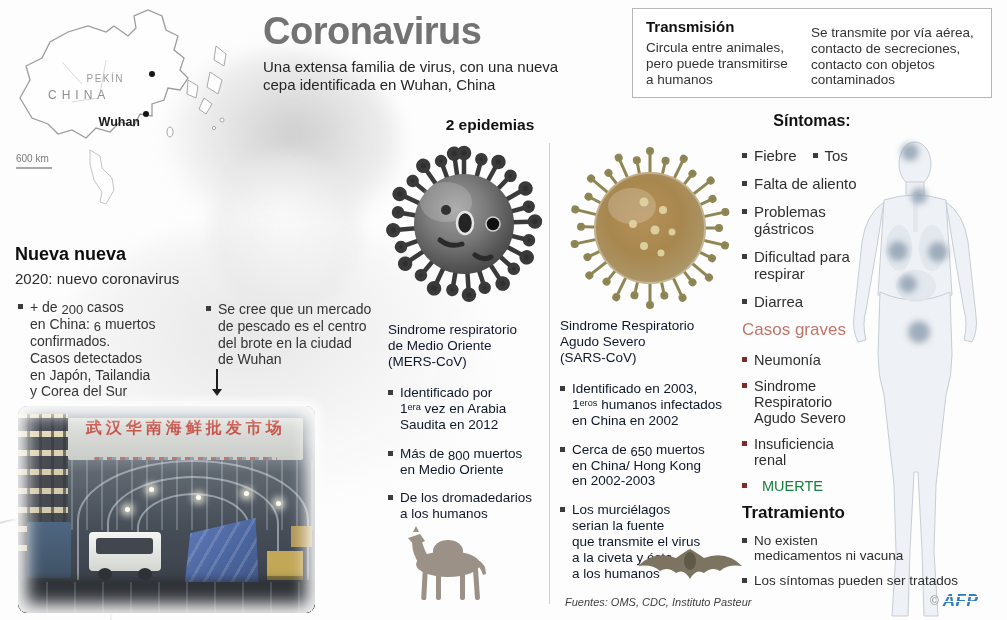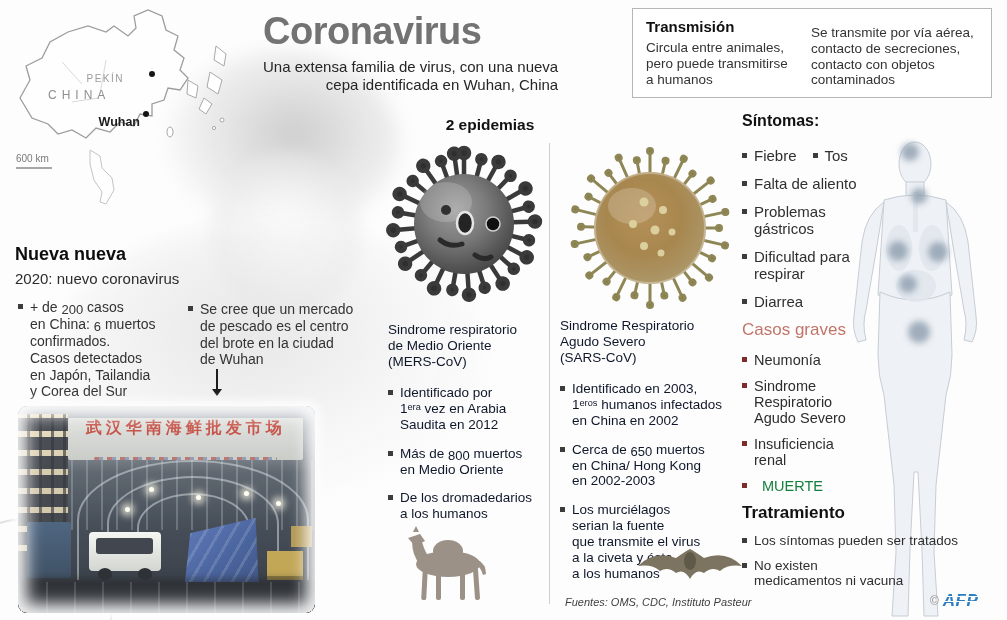--- a/index.html
+++ b/index.html
@@ -14,21 +14,21 @@
     background:radial-gradient(ellipse at 55% 45%, rgba(168,168,168,.55), rgba(205,205,205,.28) 55%, transparent 75%); filter:blur(9px); }
   .blob-mask { left:208px; top:150px; width:155px; height:165px; border-radius:50%;
     background:radial-gradient(ellipse at 50% 55%, rgba(255,255,255,.95), rgba(236,236,236,.55) 60%, transparent 82%); filter:blur(6px); }
   .blob-body { left:55px; top:225px; width:430px; height:270px; border-radius:50%;
     background:radial-gradient(ellipse at 45% 40%, rgba(224,224,224,.75), rgba(240,240,240,.4) 55%, transparent 80%); filter:blur(11px); }
   .corner-ring { left:-62px; top:518px; width:175px; height:175px; border:2px solid rgba(198,198,198,.5); border-radius:50%; }
 
   
   .title { left:263px; top:10px; }
   .title h1 { font-size:38px; font-weight:bold; color:#737373; letter-spacing:-.5px; }
-  .subtitle { margin-top:5px; font-size:15px; line-height:1.22; color:#262626;text-align:right; }
+  .subtitle { margin-top:5px; font-size:15px; line-height:1.22; color:#262626; }
 
   
   .tbox { left:632px; top:8px; width:360px; height:90px; border:1px solid #b6b6b6; background:rgba(255,255,255,.72); }
   .tbox-h { position:absolute; left:13px; top:9px; font-size:15px; font-weight:bold; color:#111; }
   .tbox-c1 { position:absolute; left:13px; top:31px; width:162px; font-size:13.5px; line-height:1.17; color:#333; }
   .tbox-c2 { position:absolute; left:178px; top:16px; width:178px; font-size:13.5px; line-height:1.17; color:#333; }
 
   
   .epi-h { left:415px; top:116px; width:150px; text-align:center; font-size:15.5px; font-weight:bold; color:#111; }
   .divider { left:549px; top:143px; width:1px; height:461px; background:#cfcfcf; }
@@ -37,21 +37,21 @@
   .mers-col { left:388px; top:322px; width:164px; }
   .sars-col { left:560px; top:318px; width:190px; }
   .virus-name { margin-bottom:15px; }
   .li { display:flex; margin-bottom:13px; }
   .sq { width:5px; height:5px; background:#3c3c3c; margin:5px 7px 0 0; flex-shrink:0; }
   .sq.red { background:#7e2b2b; }
   .big { font-size:13px; line-height:1; vertical-align:-2px; }
 
   
   .sint { left:742px; top:112px; width:140px; font-size:15px; color:#2f2f2f; }
-  .sint-h { font-size:16px; font-weight:bold; color:#111; margin-bottom:17px; }
+  .sint-h { font-size:16px; font-weight:bold; color:#111; margin-bottom:17px;text-align:center; }
   .sint .li { margin-bottom:11px; }
   .sint .sq { margin-top:6px; }
   .row2 { display:flex; gap:16px; }
 
   .casos { left:742px; top:320px; width:130px; font-size:14.5px; }
   .casos-h { font-size:17px; color:#c1756a; margin-bottom:12px; }
   .casos .li { margin-bottom:10px; }
   .muerte { color:#15803d;margin-left:8px; }
 
   .trat { left:742px; top:503px; width:265px; font-size:13.5px; }
@@ -61,21 +61,21 @@
   .afp { left:930px; top:591px; display:flex; align-items:center; gap:4px; }
   .afp-c { color:#949494; font-size:12px; }
   .afp-t { position:relative; font-size:17px; font-weight:bold; font-style:italic; color:#2d7dc1; letter-spacing:.5px; }
   .afp-t .slit { position:absolute; left:-1px; right:-1px; height:1.4px; background:#fdfdfd; transform:skewX(-18deg); }
   .slit1 { top:5px; } .slit2 { top:9.5px; }
 
   
   .nc-h { left:15px; top:244px; font-size:18px; font-weight:bold; color:#0e0e0e; }
   .nc-s { left:15px; top:270px; font-size:15px; color:#2c2c2c; }
   .nc-b1 { left:18px; top:299px; width:165px; font-size:14px; line-height:1.2; display:flex; color:#333; }
-  .nc-b2 { left:188px; top:301px; width:168px; font-size:14px; line-height:1.2; display:flex; color:#333; }
+  .nc-b2 { left:206px; top:301px; width:168px; font-size:14px; line-height:1.2; display:flex; color:#333; }
   .arrow { left:210px; top:369px; width:14px; height:28px; }
   .arrow .stem { position:absolute; left:6px; top:0; width:2px; height:21px; background:#1d1d1d; }
   .arrow .head { position:absolute; left:2px; top:20px; width:0; height:0; border-left:5px solid transparent; border-right:5px solid transparent; border-top:7px solid #1d1d1d; }
 
   .fuentes { left:565px; top:596px; width:215px; font-size:11px; font-style:italic; color:#3f3f3f; }
 
   
   .photo { left:18px; top:406px; width:297px; height:207px; border-radius:9px; overflow:hidden;
     background:linear-gradient(180deg,#b9bec4 0%,#8c949c 16%,#49525c 32%,#2b3440 58%,#1a2029 100%); box-shadow:0 0 8px 5px #fdfdfd; }
   .photo > div { position:absolute; }
@@ -581,26 +581,26 @@
     <div class="li">
       <span class="sq red"></span>
       <span class="muerte">MUERTE</span>
     </div>
   </div>
 
   <div class="abs trat">
     <div class="trat-h">Tratramiento</div>
     <div class="li">
       <span class="sq"></span>
-      <span class="pl">Los síntomas pueden ser tratados</span>
-    </div>
-    <div class="li">
-      <span class="sq"></span>
       <span class="pl">No existen
 medicamentos ni vacuna</span>
+    </div>
+    <div class="li">
+      <span class="sq"></span>
+      <span class="pl">Los síntomas pueden ser tratados</span>
     </div>
   </div>
 
   <div class="abs afp">
     <span class="afp-c">©</span>
     <span class="afp-t">
       <span>AFP</span>
       <span class="slit slit1"></span>
       <span class="slit slit2"></span>
     </span>

